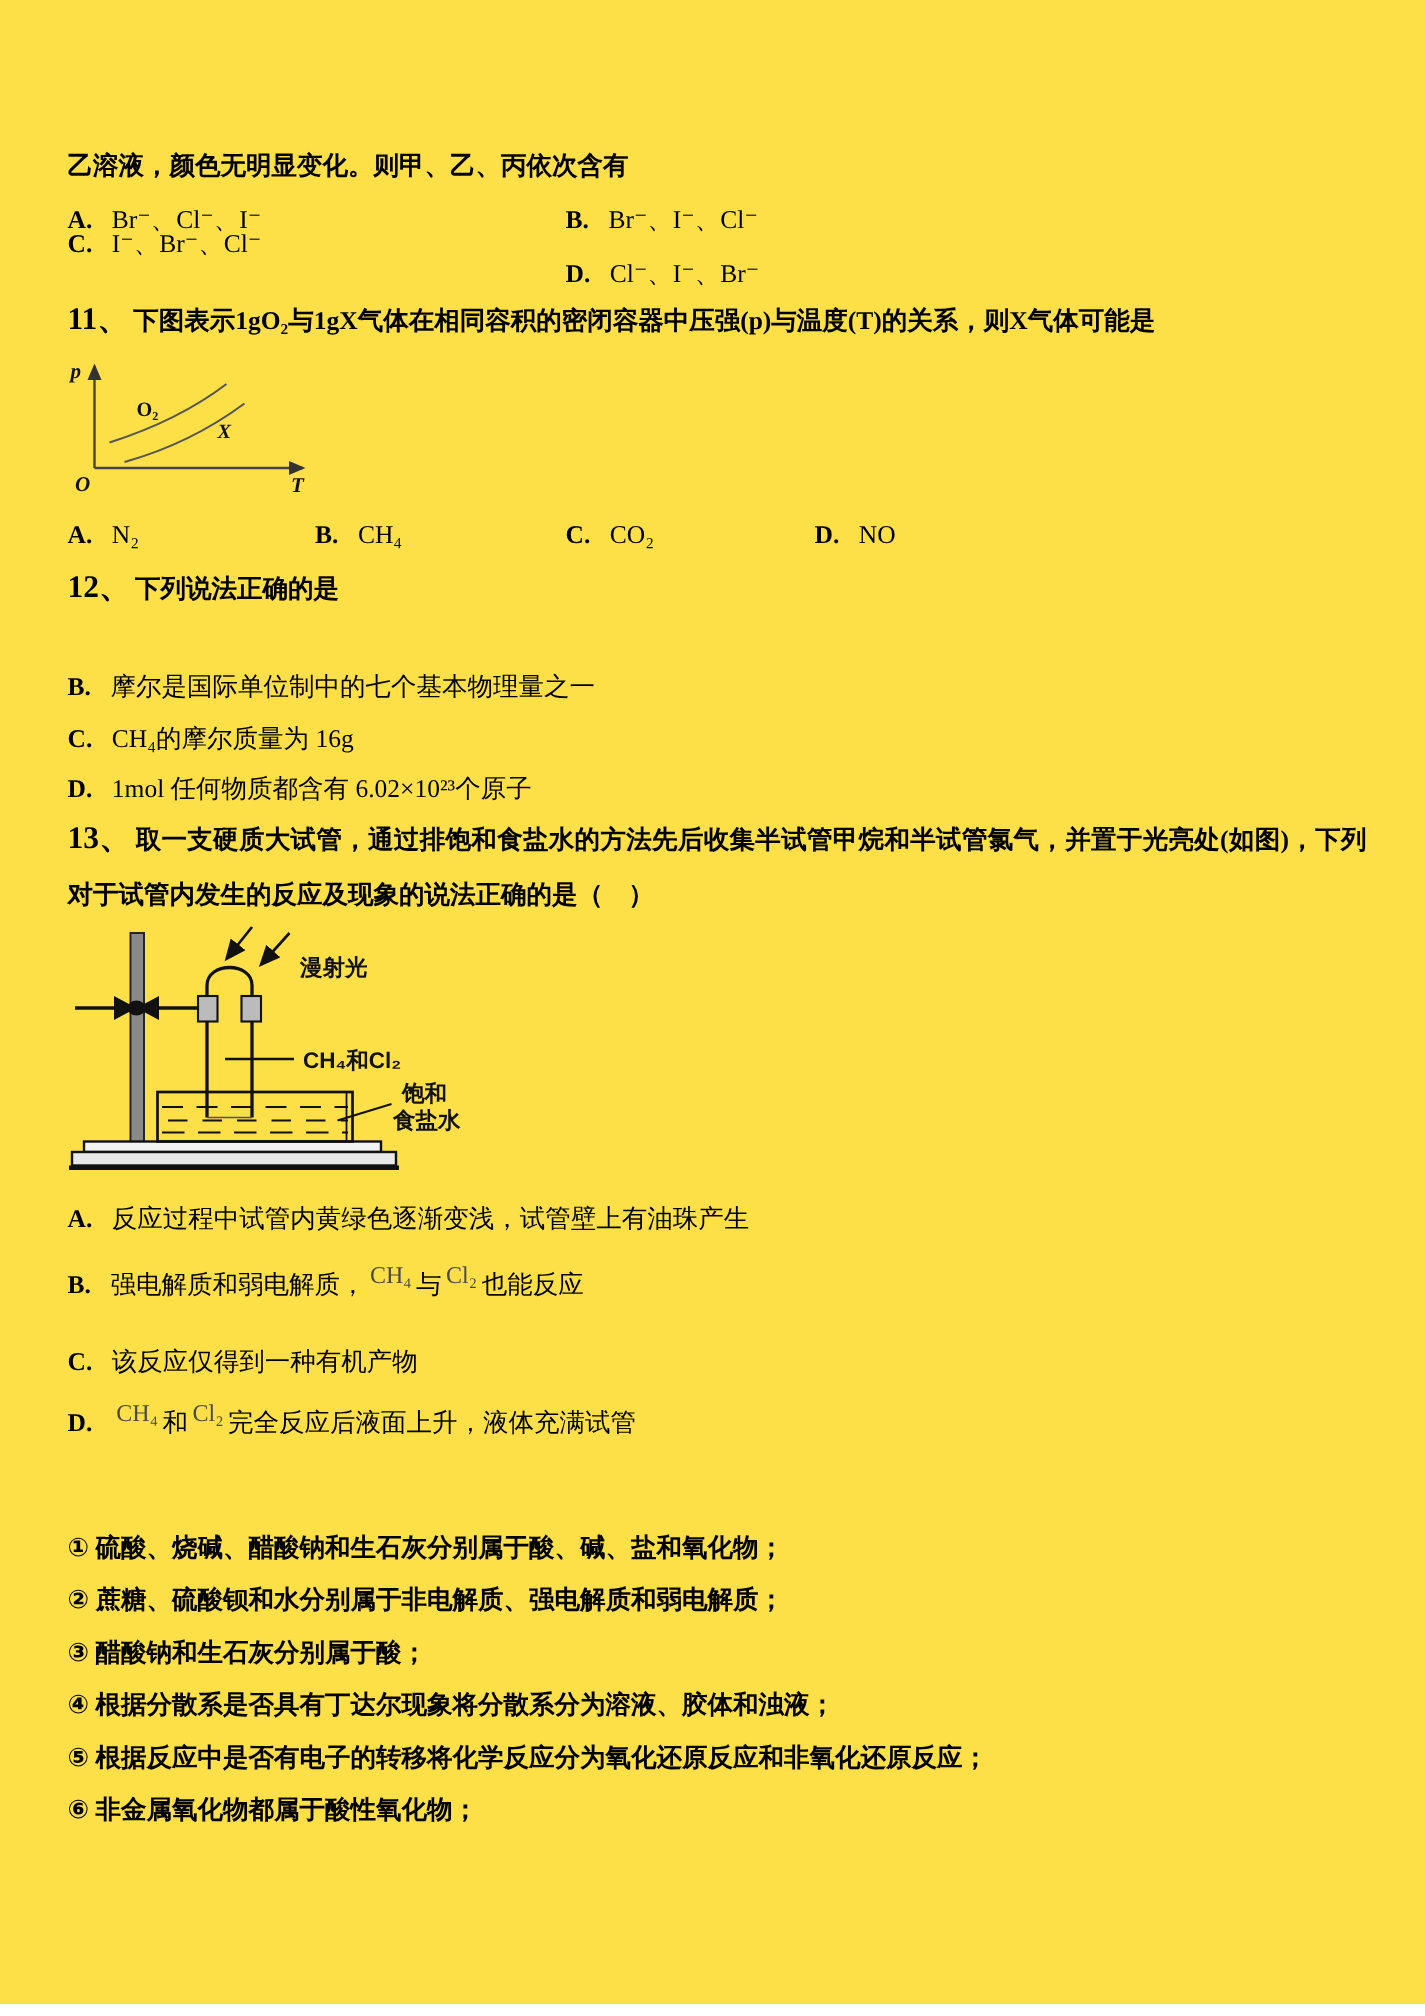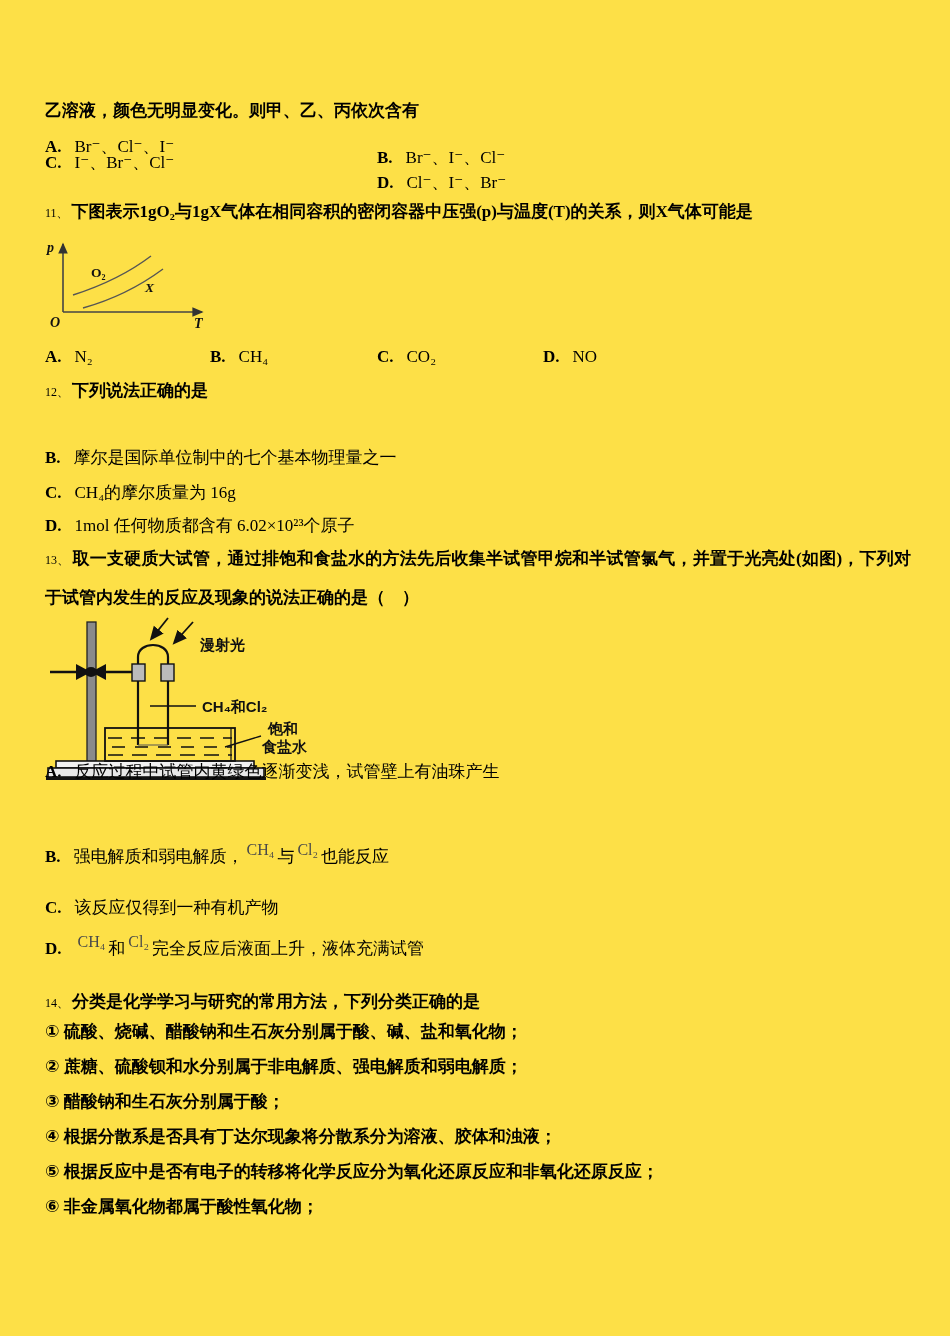--- a/index.html
+++ b/index.html
@@ -2,21 +2,21 @@
 <html><head>
 <meta charset="utf-8">
 <style>
   html,body{margin:0;padding:0;background:#fff;}
   .page{
     position:relative; width:950px; height:1336px; background:#fde047;
     font-family:"Liberation Serif","DejaVu Serif","DejaVu Sans",serif;
     color:#000; overflow:hidden;
   }
   .line{position:absolute; left:45px; font-size:17px; font-weight:bold; white-space:nowrap; line-height:20px;}
-  .qnum{font-weight:normal; font-size:12px; margin-right:3px;}
+  .qnum{font-weight:bold; font-size:21px; margin-right:3px;}
   .letter{font-weight:bold; margin-right:13px;}
   .opttext{font-weight:normal;}
   .para{
     position:absolute; left:45px; top:540px; width:866px;
     font-size:17px; font-weight:bold; line-height:37px;
     text-align:justify; text-justify:inter-ideograph;
   }
   .formula-raised{
     font-weight:normal; color:#4a4a4a; font-size:16px;
     position:relative; top:-7px; margin:0 3px;
@@ -33,21 +33,21 @@
 
 <div class="page">
 
   <div class="line" style="top:101px">
     <span>乙溶液，颜色无明显变化。则甲、乙、丙依次含有</span>
   </div>
 
   <div class="line" style="top:137px">
     <span class="letter">A.</span><span class="opttext">Br⁻、Cl⁻、I⁻</span>
   </div>
-  <div class="line" style="top:148px; left:377px">
+  <div class="line" style="top:137px; left:377px">
     <span class="letter">B.</span><span class="opttext">Br⁻、I⁻、Cl⁻</span>
   </div>
   <div class="line" style="top:153px">
     <span class="letter">C.</span><span class="opttext">I⁻、Br⁻、Cl⁻</span>
   </div>
   <div class="line" style="top:173px; left:377px">
     <span class="letter">D.</span><span class="opttext">Cl⁻、I⁻、Br⁻</span>
   </div>
 
   <div class="line" style="top:202px">
@@ -136,36 +136,33 @@
     <line x1="191" y1="118" x2="191" y2="151" stroke="#111" stroke-width="1.2"></line>
     <line x1="68" y1="128" x2="192" y2="128" stroke="#111" stroke-width="1.4" stroke-dasharray="14 9"></line>
     <line x1="72" y1="137" x2="192" y2="137" stroke="#111" stroke-width="1.4" stroke-dasharray="13 10"></line>
     <line x1="68" y1="145" x2="192" y2="145" stroke="#111" stroke-width="1.4" stroke-dasharray="15 9"></line>
 
     <line x1="185" y1="137" x2="221" y2="126" stroke="#111" stroke-width="1.4"></line>
     <text class="diag-label" x="228" y="124">饱和</text>
     <text class="diag-label" x="222" y="142">食盐水</text>
   </svg>
 
-  <div class="line" style="top:762px">
+  <div class="line" style="top:803px">
     <span class="letter">A.</span><span class="opttext">反应过程中试管内黄绿色逐渐变浅，试管壁上有油珠产生</span>
   </div>
   <div class="line" style="top:847px">
     <span class="letter">B.</span><span class="opttext">强电解质和弱电解质，</span><span class="formula-raised">CH₄</span><span class="opttext">与</span><span class="formula-raised">Cl₂</span><span class="opttext">也能反应</span>
   </div>
   <div class="line" style="top:898px">
     <span class="letter">C.</span><span class="opttext">该反应仅得到一种有机产物</span>
   </div>
   <div class="line" style="top:939px">
     <span class="letter">D.</span><span class="formula-raised">CH₄</span><span class="opttext">和</span><span class="formula-raised">Cl₂</span><span class="opttext">完全反应后液面上升，液体充满试管</span>
   </div>
 
-  <div class="line" style="top:992px">
-    <span class="qnum">14、</span><span>分类是化学学习与研究的常用方法，下列分类正确的是</span>
-  </div>
   <div class="line" style="top:1022px"><span>① 硫酸、烧碱、醋酸钠和生石灰分别属于酸、碱、盐和氧化物；</span></div>
   <div class="line" style="top:1057px"><span>② 蔗糖、硫酸钡和水分别属于非电解质、强电解质和弱电解质；</span></div>
   <div class="line" style="top:1092px"><span>③ 醋酸钠和生石灰分别属于酸；</span></div>
   <div class="line" style="top:1127px"><span>④ 根据分散系是否具有丁达尔现象将分散系分为溶液、胶体和浊液；</span></div>
   <div class="line" style="top:1162px"><span>⑤ 根据反应中是否有电子的转移将化学反应分为氧化还原反应和非氧化还原反应；</span></div>
   <div class="line" style="top:1197px"><span>⑥ 非金属氧化物都属于酸性氧化物；</span></div>
 
 </div>
 
 </body></html>

